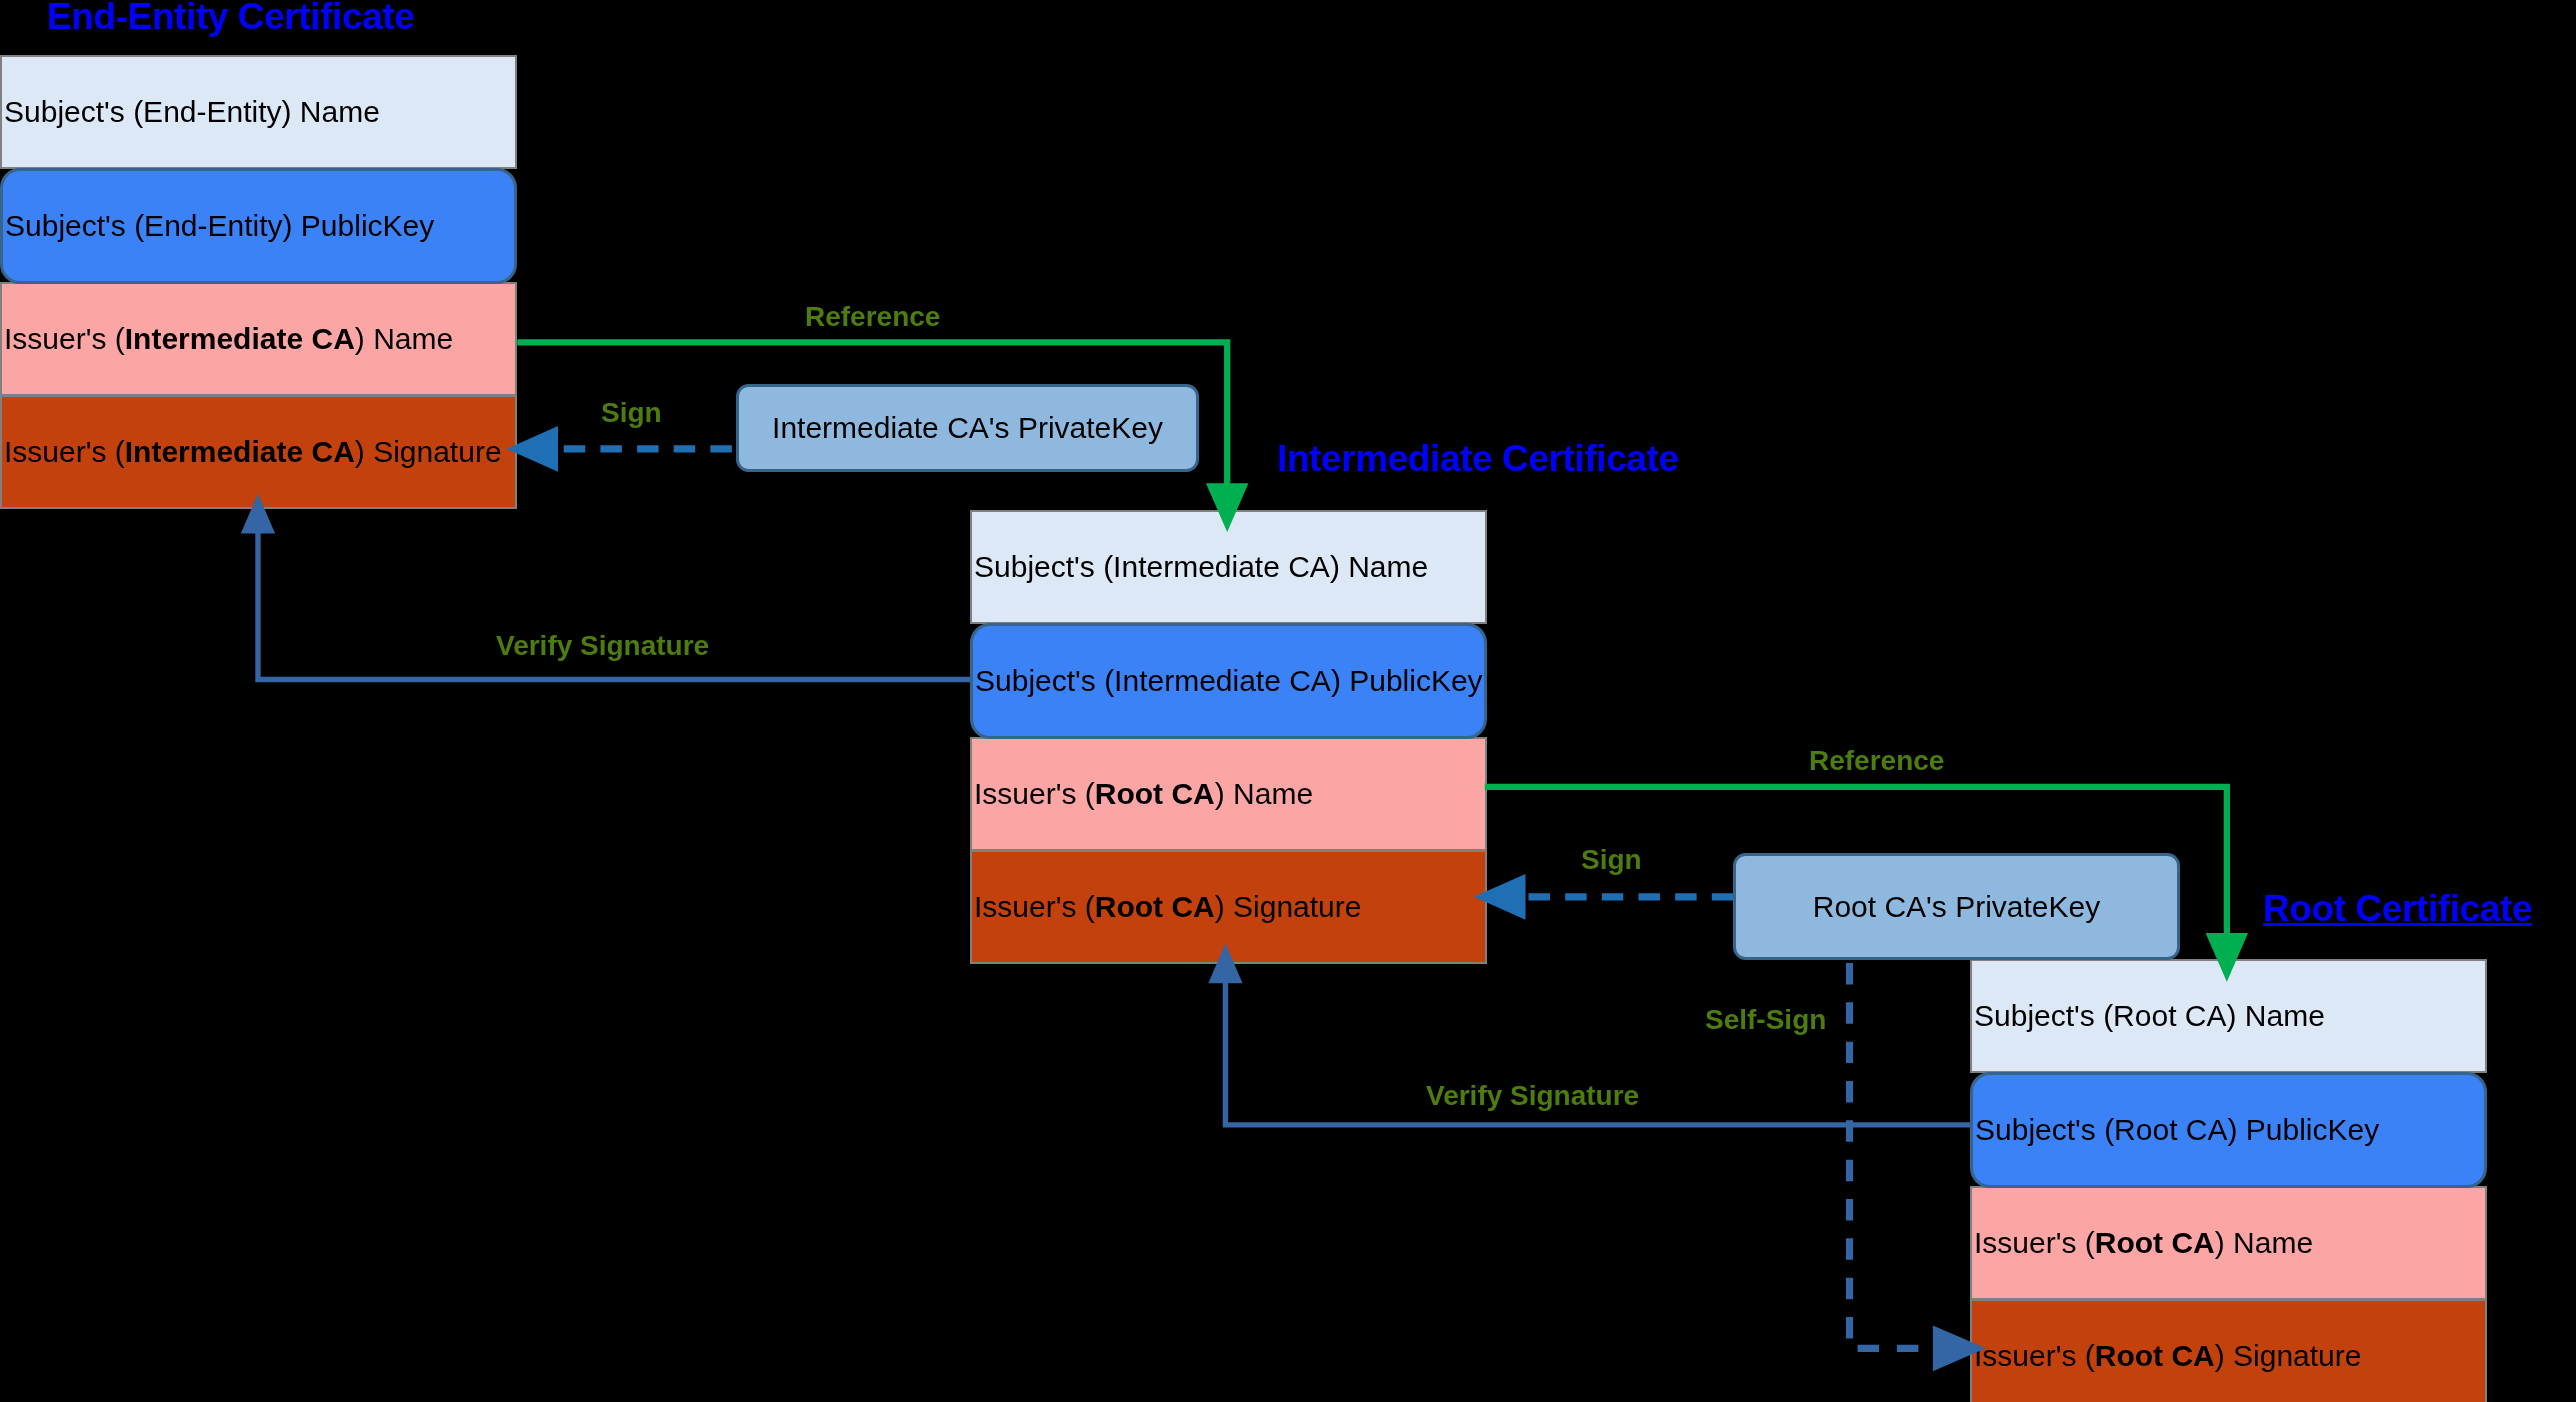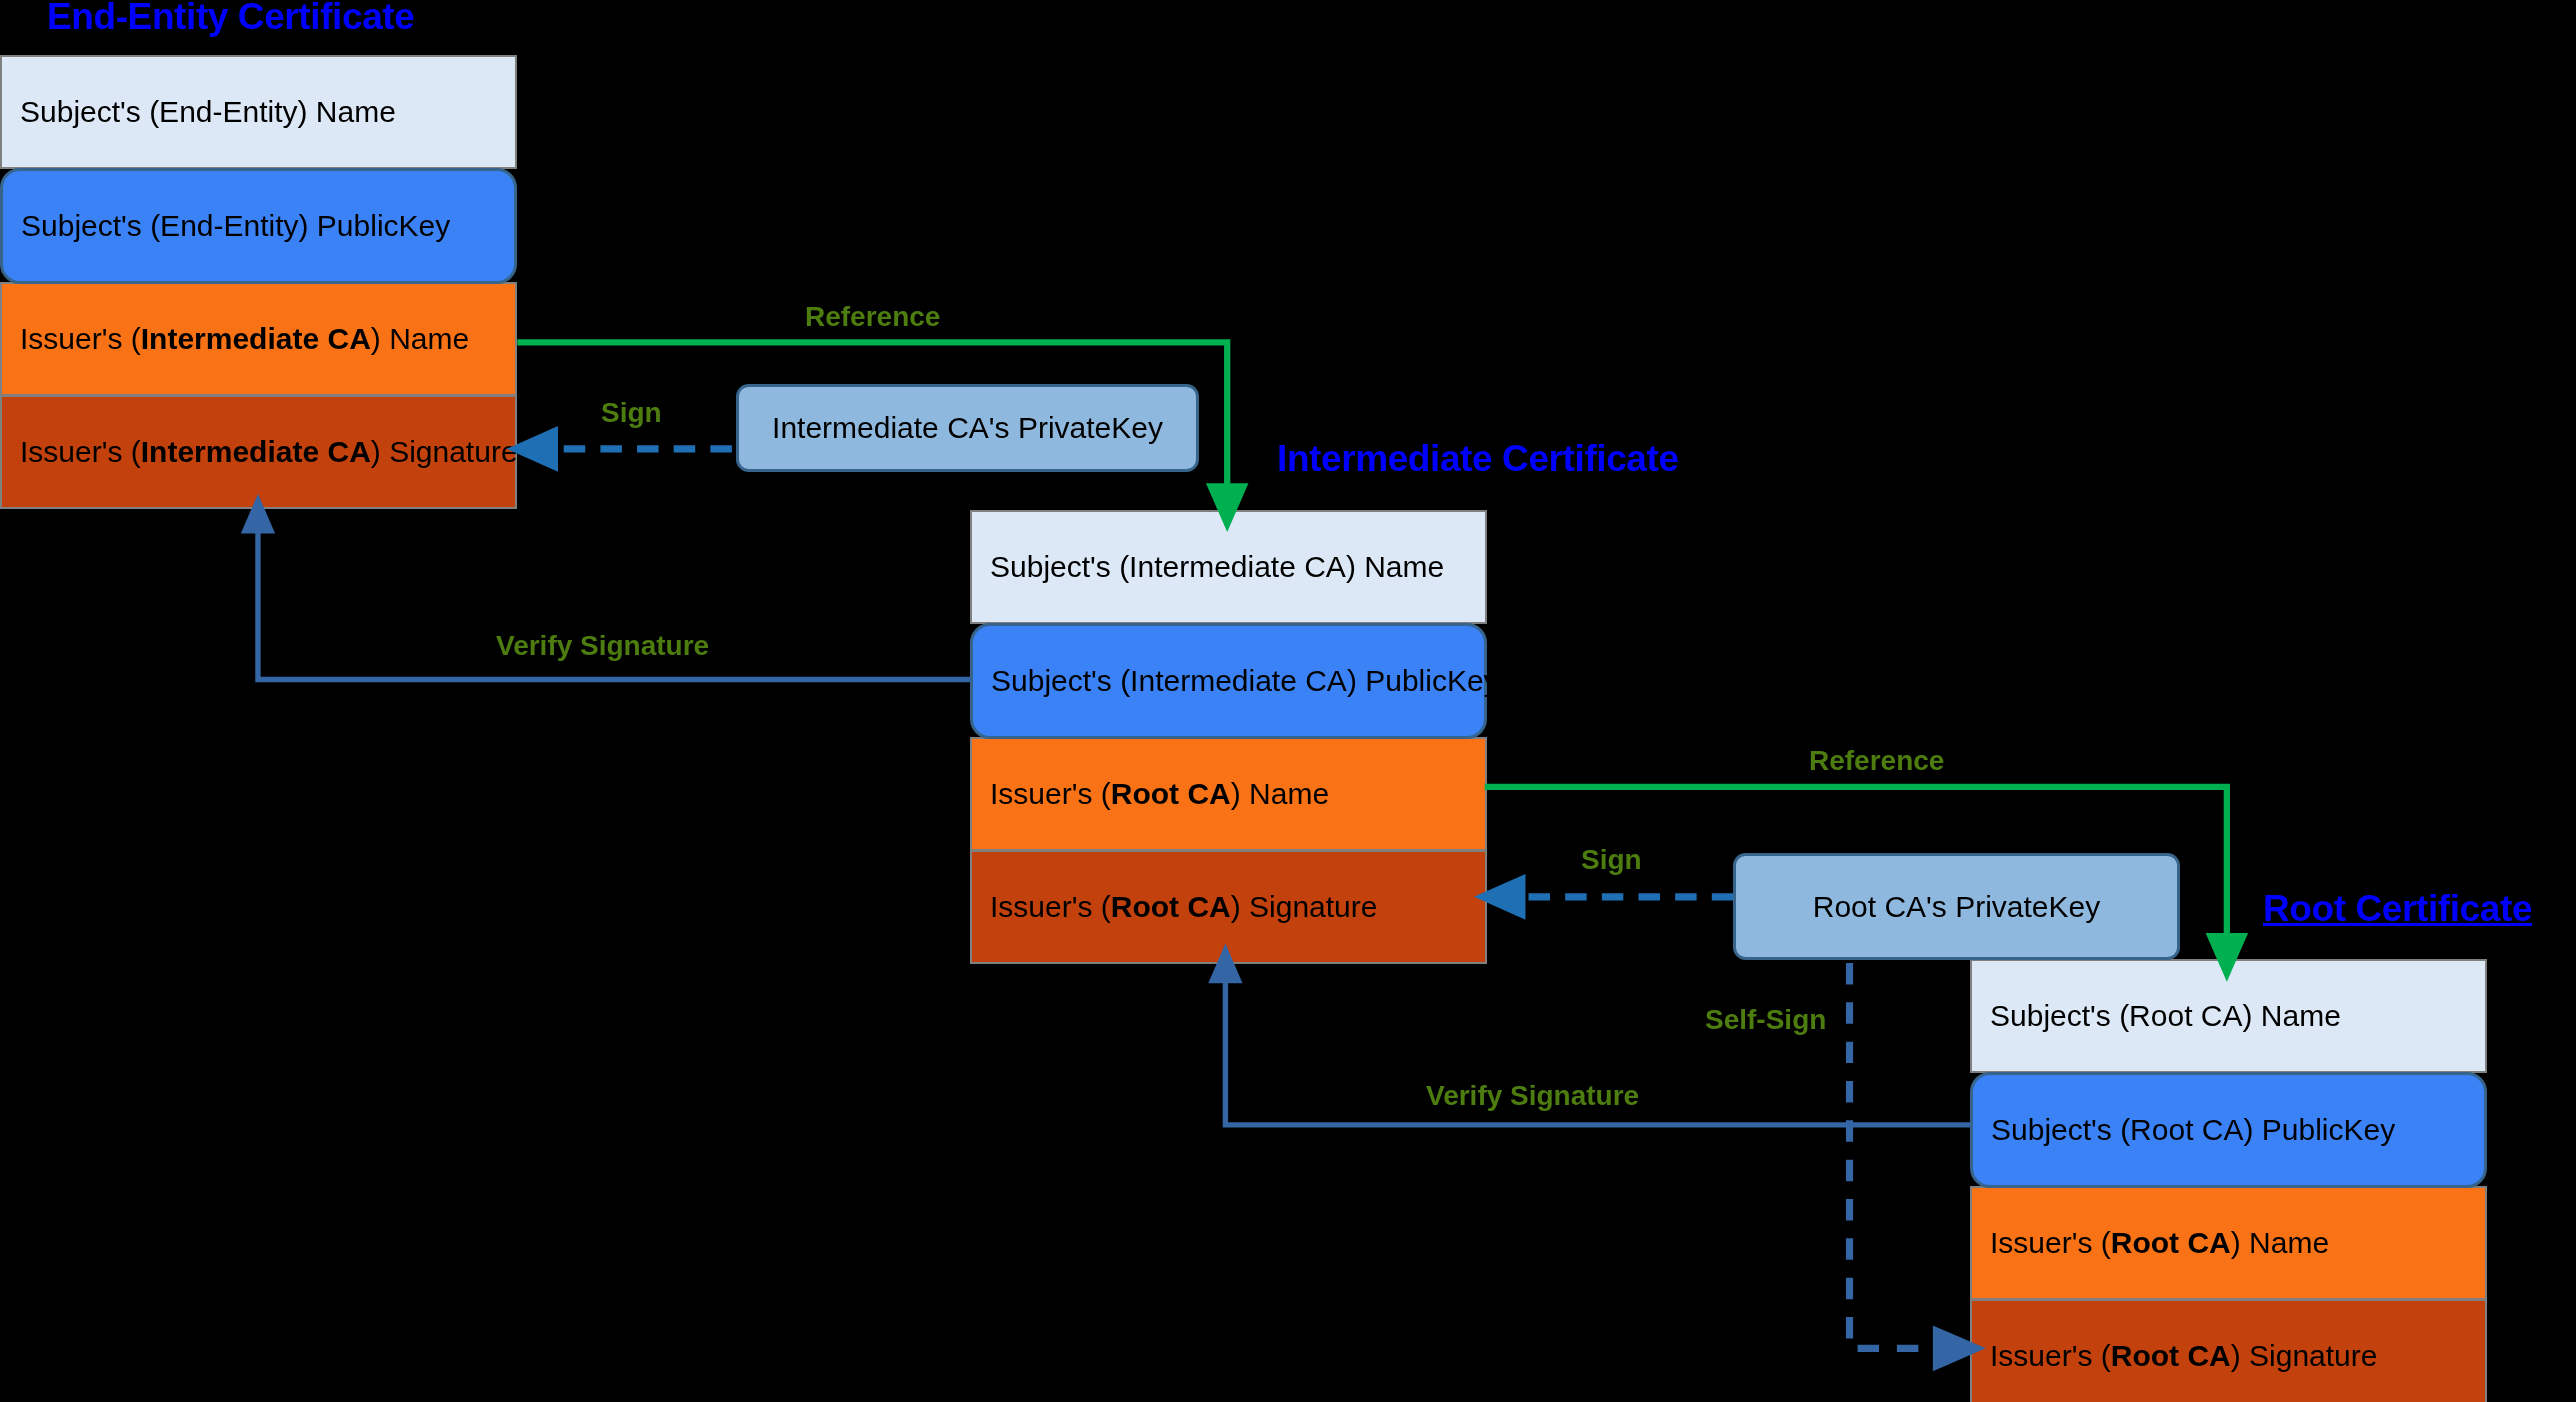--- a/index.html
+++ b/index.html
@@ -33,27 +33,27 @@
   .row{
     position:absolute;
     box-sizing:border-box;
     display:flex;
     align-items:center;
     font-size:30px;
     color:#000000;
     white-space:nowrap;
     overflow:visible;
   }
-  .row .txt{padding-left:18px;}
+  .row .txt{padding-left:2px;}
   .row-plain{
     background:#dde8f7;
     border:2.7px solid #808080;
   }
   .row-green{
-    background:#f97316;
+    background:#fca5a5;
     border:2.7px solid #808080;
   }
   .row-white{
     background:#c2410c;
     border:2.7px solid #808080;
   }
   .row-key{
     background:#3b82f6;
     border:3.6px solid #36648b;
     border-radius:20px;

